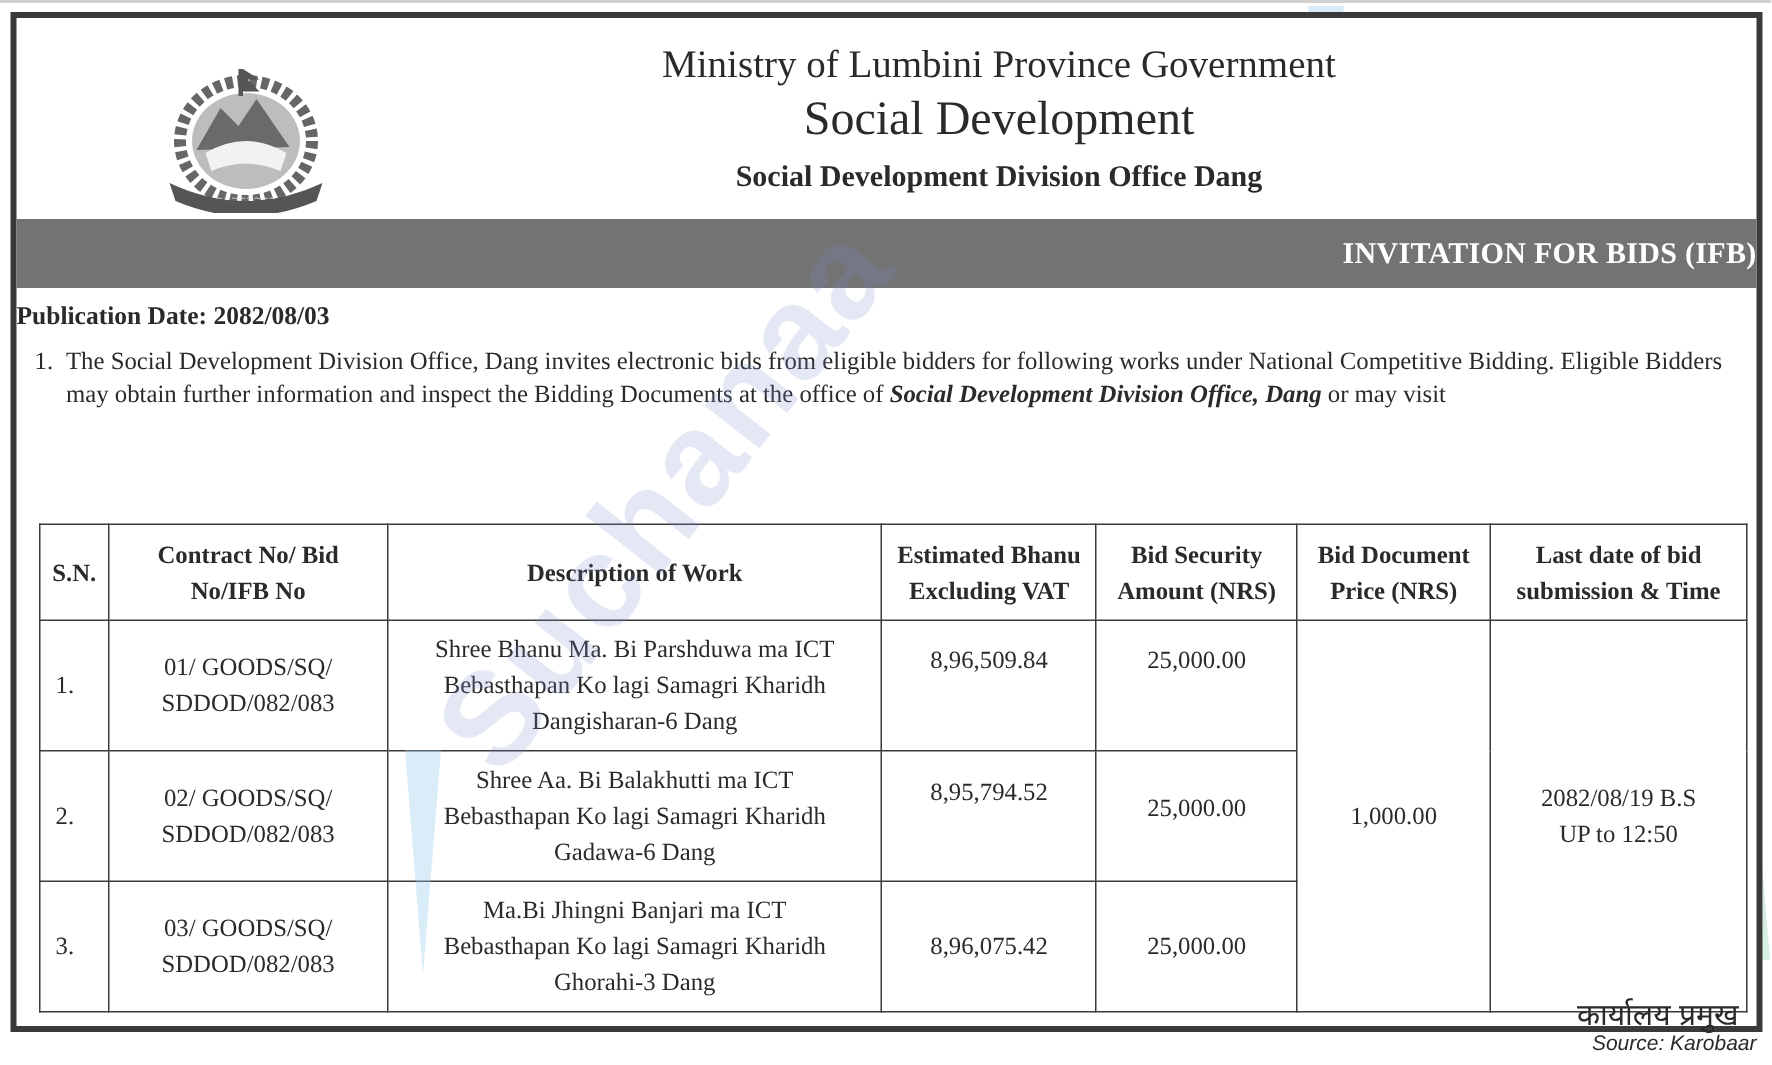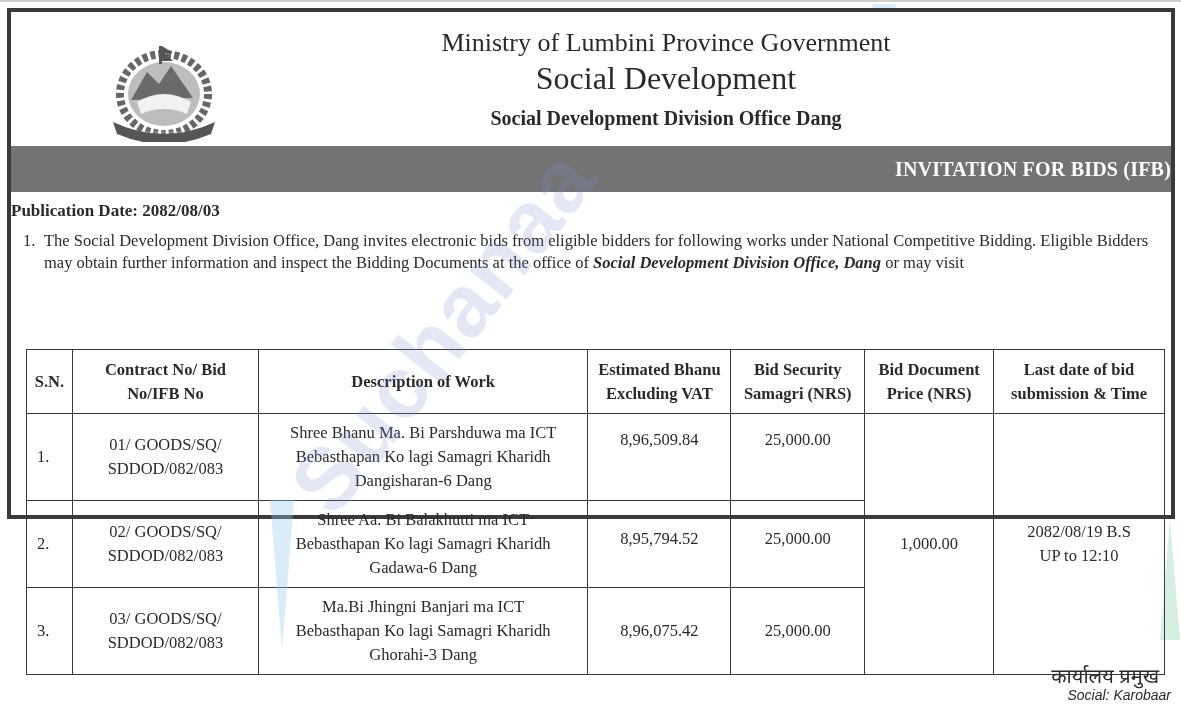--- a/index.html
+++ b/index.html
@@ -6,21 +6,21 @@
     html, body {
       width: 1181px; height: 710px; overflow: hidden;
       background: #ffffff;
       font-family: "Liberation Serif", "DejaVu Serif", serif;
       color: #2a2a2a;
     }
     .page { position: relative; width: 1181px; height: 710px; background: #fff; }
     .top-rule { position: absolute; left: 0; top: 0; width: 1181px; height: 2px; background: #d0d0d0; }
 
     .frame {
-      position: absolute; left: 7px; top: 8px; width: 1168px; height: 511px;
+      position: absolute; left: 7px; top: 8px; width: 1168px; height: 680px;
       border: 4px solid #3a3a3a; background: #fff;
     }
 
     .header { position: relative; height: 134px; }
     .emblem {
       position: absolute; left: 96px; top: 30px; width: 114px; height: 100px;
     }
     .titles { position: absolute; left: 0; right: 0; top: 14px; text-align: center; }
     .ministry { font-size: 26px; line-height: 34px; color: #2a2a2a; padding-left: 150px; }
     .dept { font-size: 32px; line-height: 36px; color: #2a2a2a; padding-left: 150px; }
@@ -121,21 +121,21 @@
         <col style="width:134px">
         <col style="width:129px">
         <col style="width:171px">
     </colgroup>
     <thead>
       <tr>
         <th>S.N.</th>
         <th><span>Contract No/ Bid No/IFB No</span></th>
         <th>Description of Work</th>
         <th>Estimated Bhanu Excluding VAT</th>
-        <th>Bid Security Samagri (NRS)</th>
+        <th>Bid Security Amount (NRS)</th>
         <th>Bid Document Price (NRS)</th>
         <th>Last date of bid submission &amp; Time</th>
       </tr>
     </thead>
     <tbody>
       <tr>
         <td class="sn">1.</td>
         <td>
             <div>01/ GOODS/SQ/</div>
             <div>SDDOD/082/083</div>
@@ -143,35 +143,35 @@
         <td>
             <div>Shree Bhanu Ma. Bi Parshduwa ma ICT</div>
             <div>Bebasthapan Ko lagi Samagri Kharidh</div>
             <div>Dangisharan-6 Dang</div>
           </td>
         <td style="vertical-align:top;padding-top:14px;">8,96,509.84</td>
         <td style="vertical-align:top;padding-top:14px;">25,000.00</td>
         <td rowspan="3">1,000.00</td>
         <td rowspan="3">
             <div>2082/08/19 B.S</div>
-            <div>UP to 12:10</div>
+            <div>UP to 12:50</div>
           </td>
       </tr>
       <tr>
         <td class="sn">2.</td>
         <td>
             <div>02/ GOODS/SQ/</div>
             <div>SDDOD/082/083</div>
           </td>
         <td>
             <div>Shree Aa. Bi Balakhutti ma ICT</div>
             <div>Bebasthapan Ko lagi Samagri Kharidh</div>
             <div>Gadawa-6 Dang</div>
           </td>
-        <td style="vertical-align:top;padding-top:26px;">8,95,794.52</td>
+        <td style="vertical-align:top;padding-top:15px;">8,95,794.52</td>
         <td style="vertical-align:top;padding-top:26px;">25,000.00</td>
       </tr>
       <tr>
         <td class="sn">3.</td>
         <td>
             <div>03/ GOODS/SQ/</div>
             <div>SDDOD/082/083</div>
           </td>
         <td>
             <div>Ma.Bi  Jhingni Banjari ma ICT</div>
@@ -182,14 +182,14 @@
         <td>25,000.00</td>
       </tr>
     </tbody>
   </table>
 
   <div class="signature" style="right:22px;top:646px;">कार्यालय प्रमुख</div>
 
   <div class="watermark">Suchanaa</div>
   <div class="deco-wedge w2"></div>
 
-  <div class="source">Social: Karobaar</div>
+  <div class="source">Source: Karobaar</div>
 </div>
 
 </body></html>

